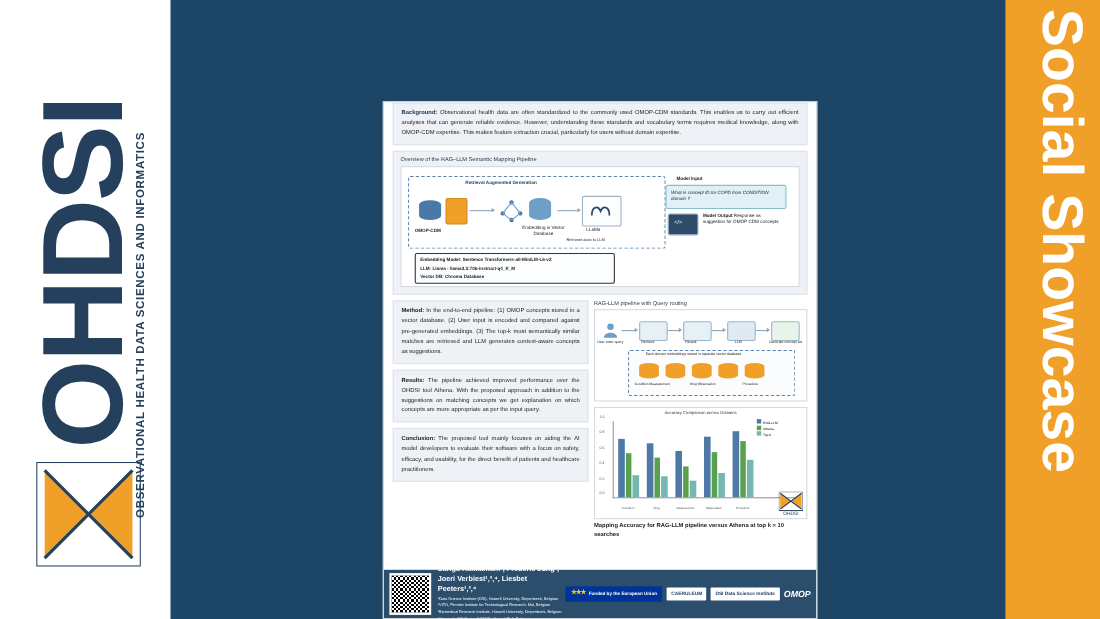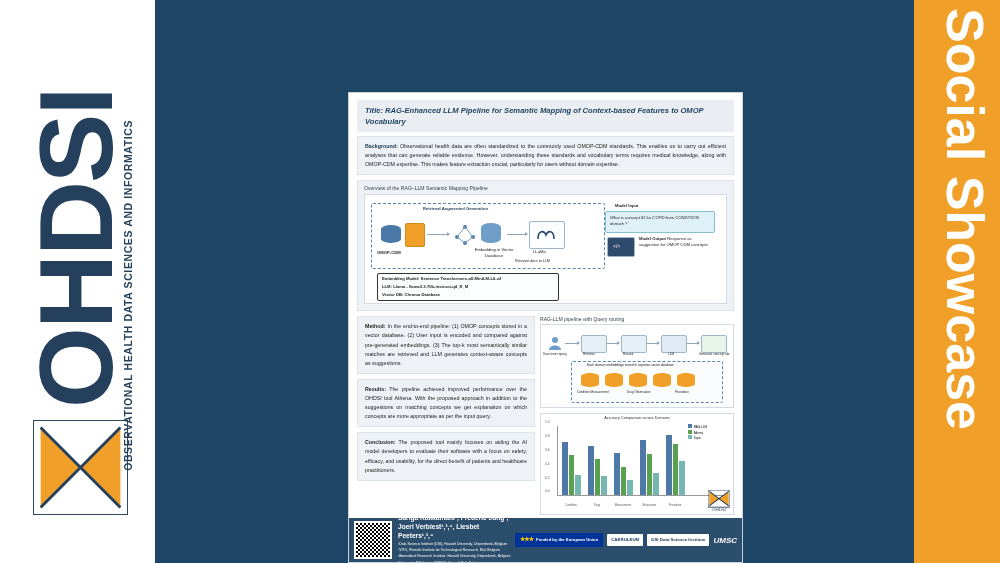--- a/index.html
+++ b/index.html
@@ -346,21 +346,20 @@
     </svg>
   </div>
 
   <div class="right-panel">
     <div class="showcase-text">Social Showcase</div>
   </div>
 
 
   <div class="poster">
 
-    <div class="poster-title">Title: RAG-Enhanced LLM Pipeline for Semantic Mapping of Context-based Features to OMOP Vocabulary</div>
 
     <div class="panel">
       <b>Background:</b>
       <span>Observational health data are often standardized to the commonly used OMOP-CDM standards. This enables us to carry out efficient analyses that can generate reliable evidence. However, understanding these standards and vocabulary terms requires medical knowledge, along with OMOP-CDM expertise. This makes feature extraction crucial, particularly for users without domain expertise.</span>
     </div>
 
     <div class="fig-wrap">
       <div class="fig-cap">Overview of the RAG–LLM Semantic Mapping Pipeline</div>
       <div class="fig-inner">
 
@@ -533,17 +532,17 @@
         <div class="affil">³Biomedical Research Institute, Hasselt University, Diepenbeek, Belgium</div>
         <div class="affil">⁴University MS Center (UMSC), Hasselt-Pelt, Belgium</div>
       </div>
       <div class="logos">
         <div class="logo-eu">
           <span class="eu-stars">★★★</span>
           <span>Funded by the European Union</span>
         </div>
         <div class="logo-box"><span>CAERULEUM</span></div>
         <div class="logo-box"><span>DSI Data Science Institute</span></div>
-        <div class="vito"><span>UMSC</span></div>
+        <div class="vito"><span>OMOP</span></div>
       </div>
     </div>
   </div>
 </div>
 
 </body></html>

